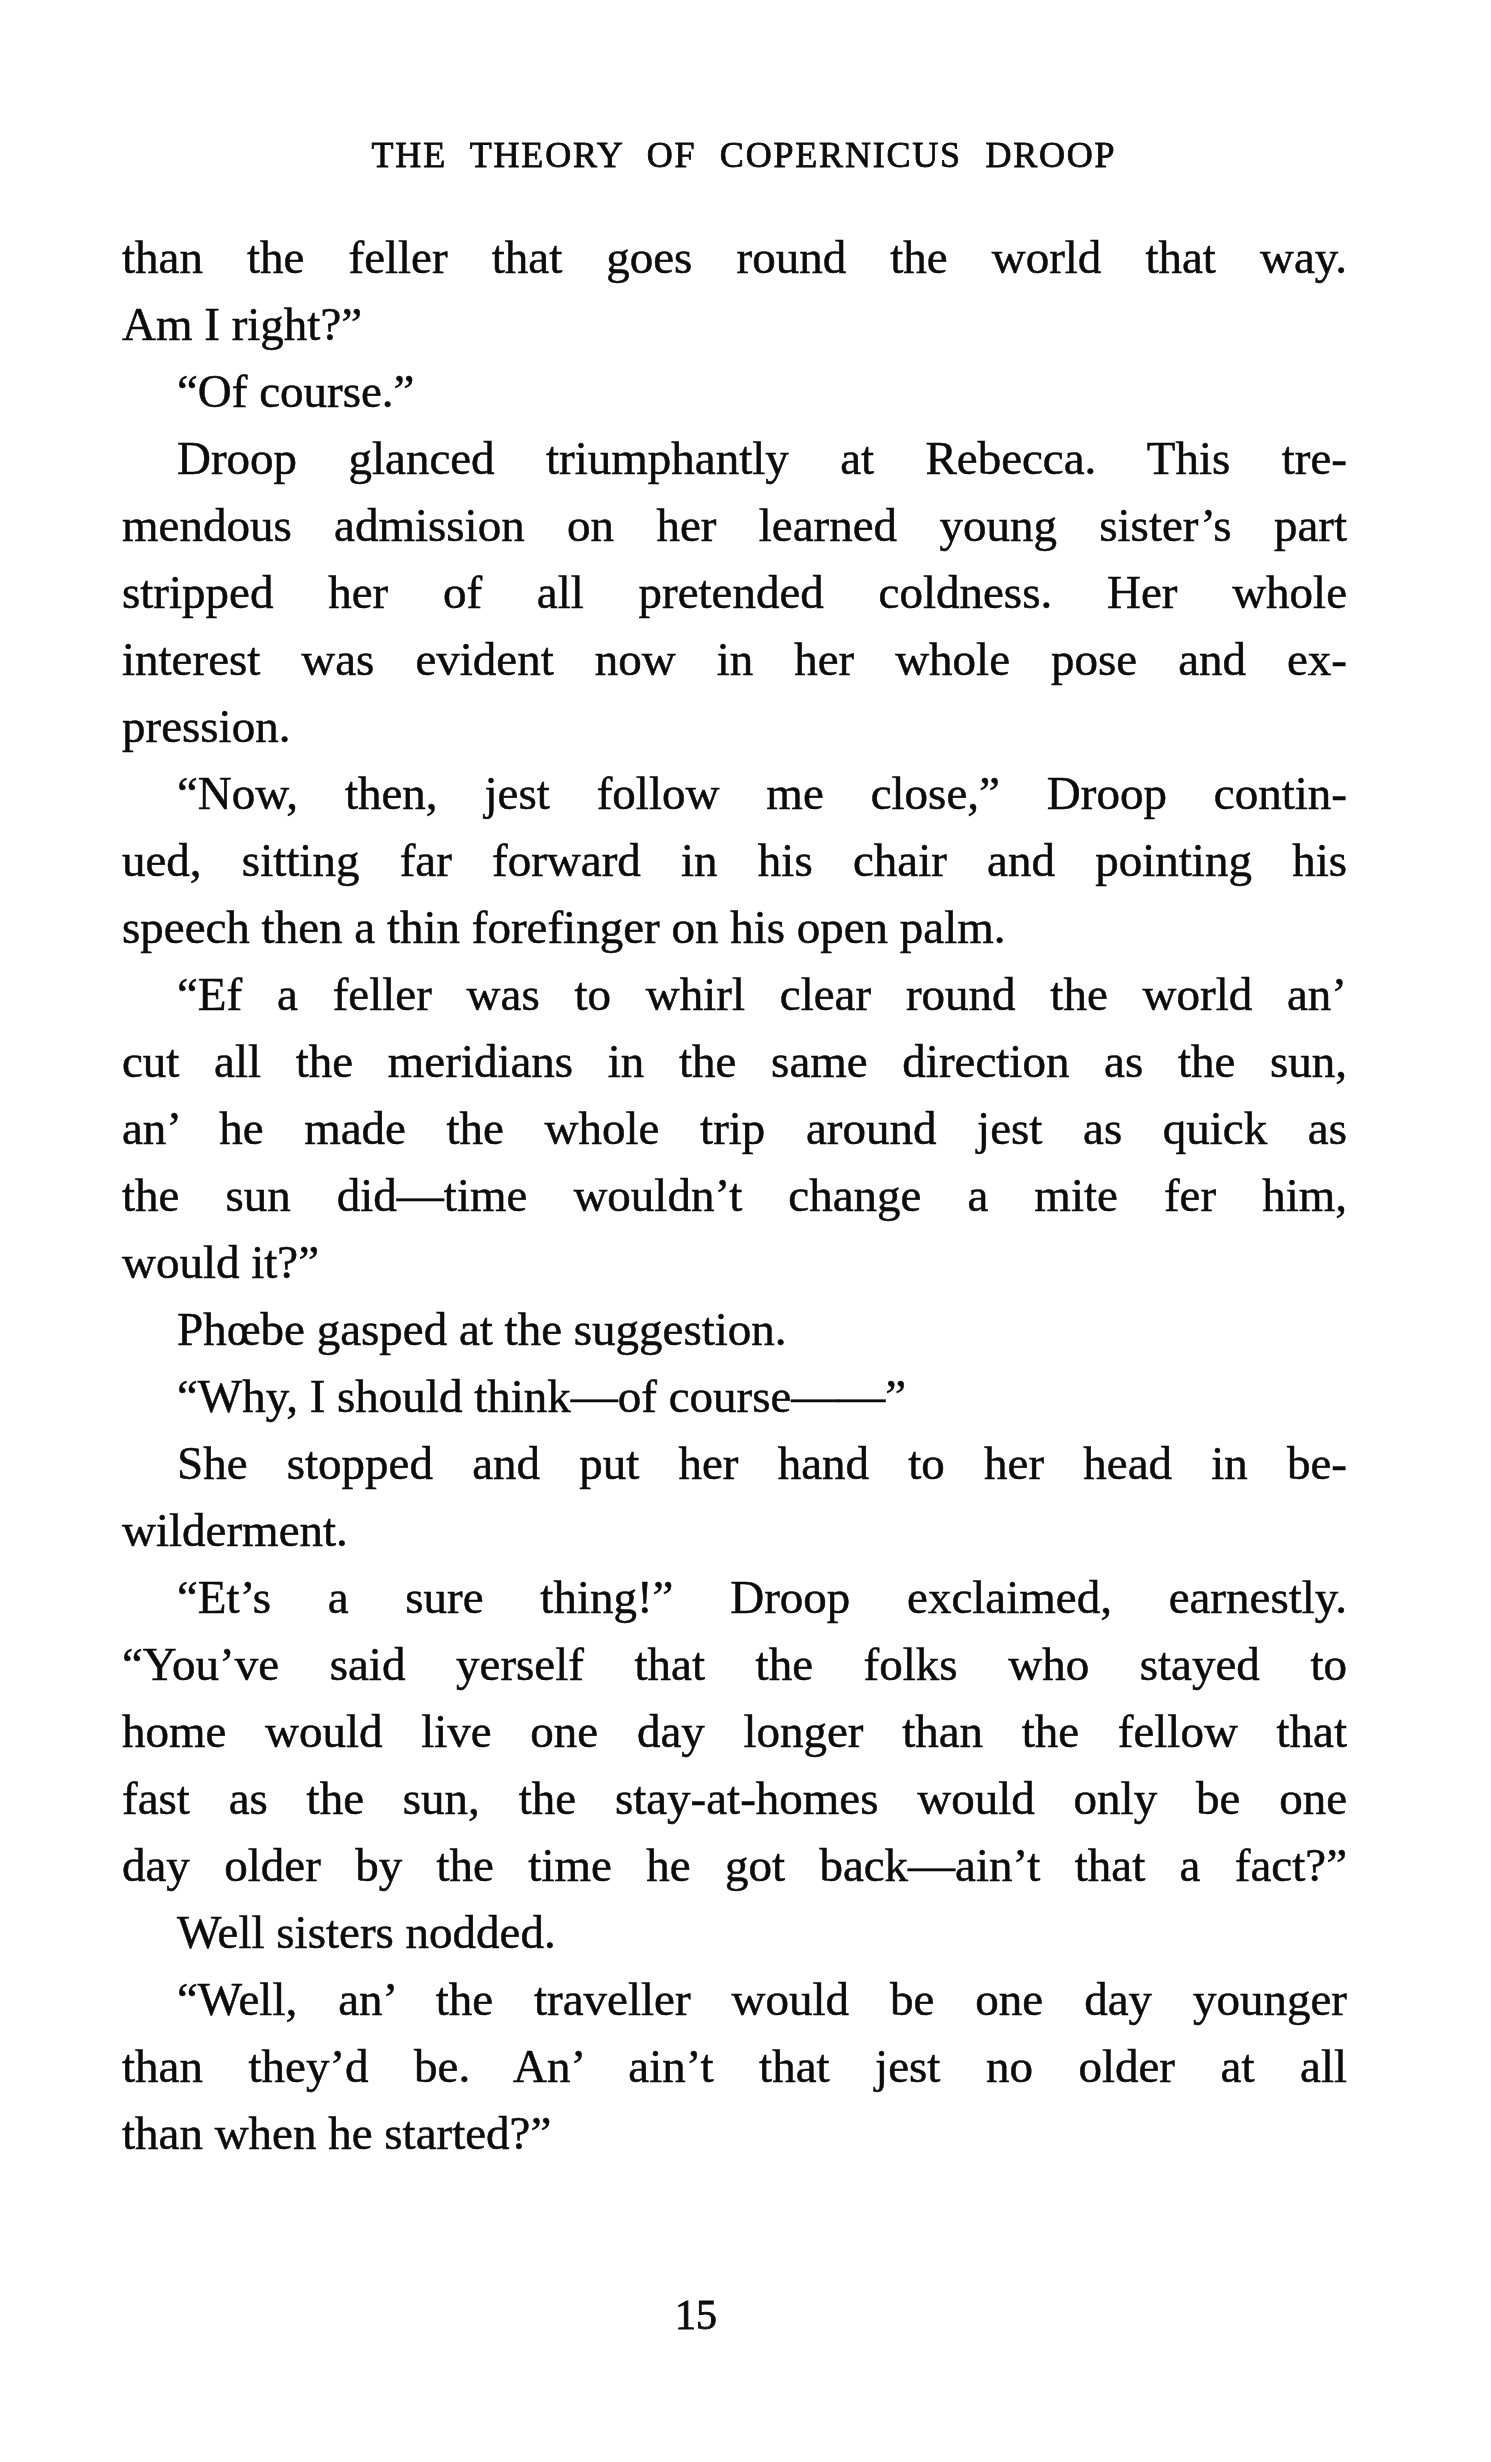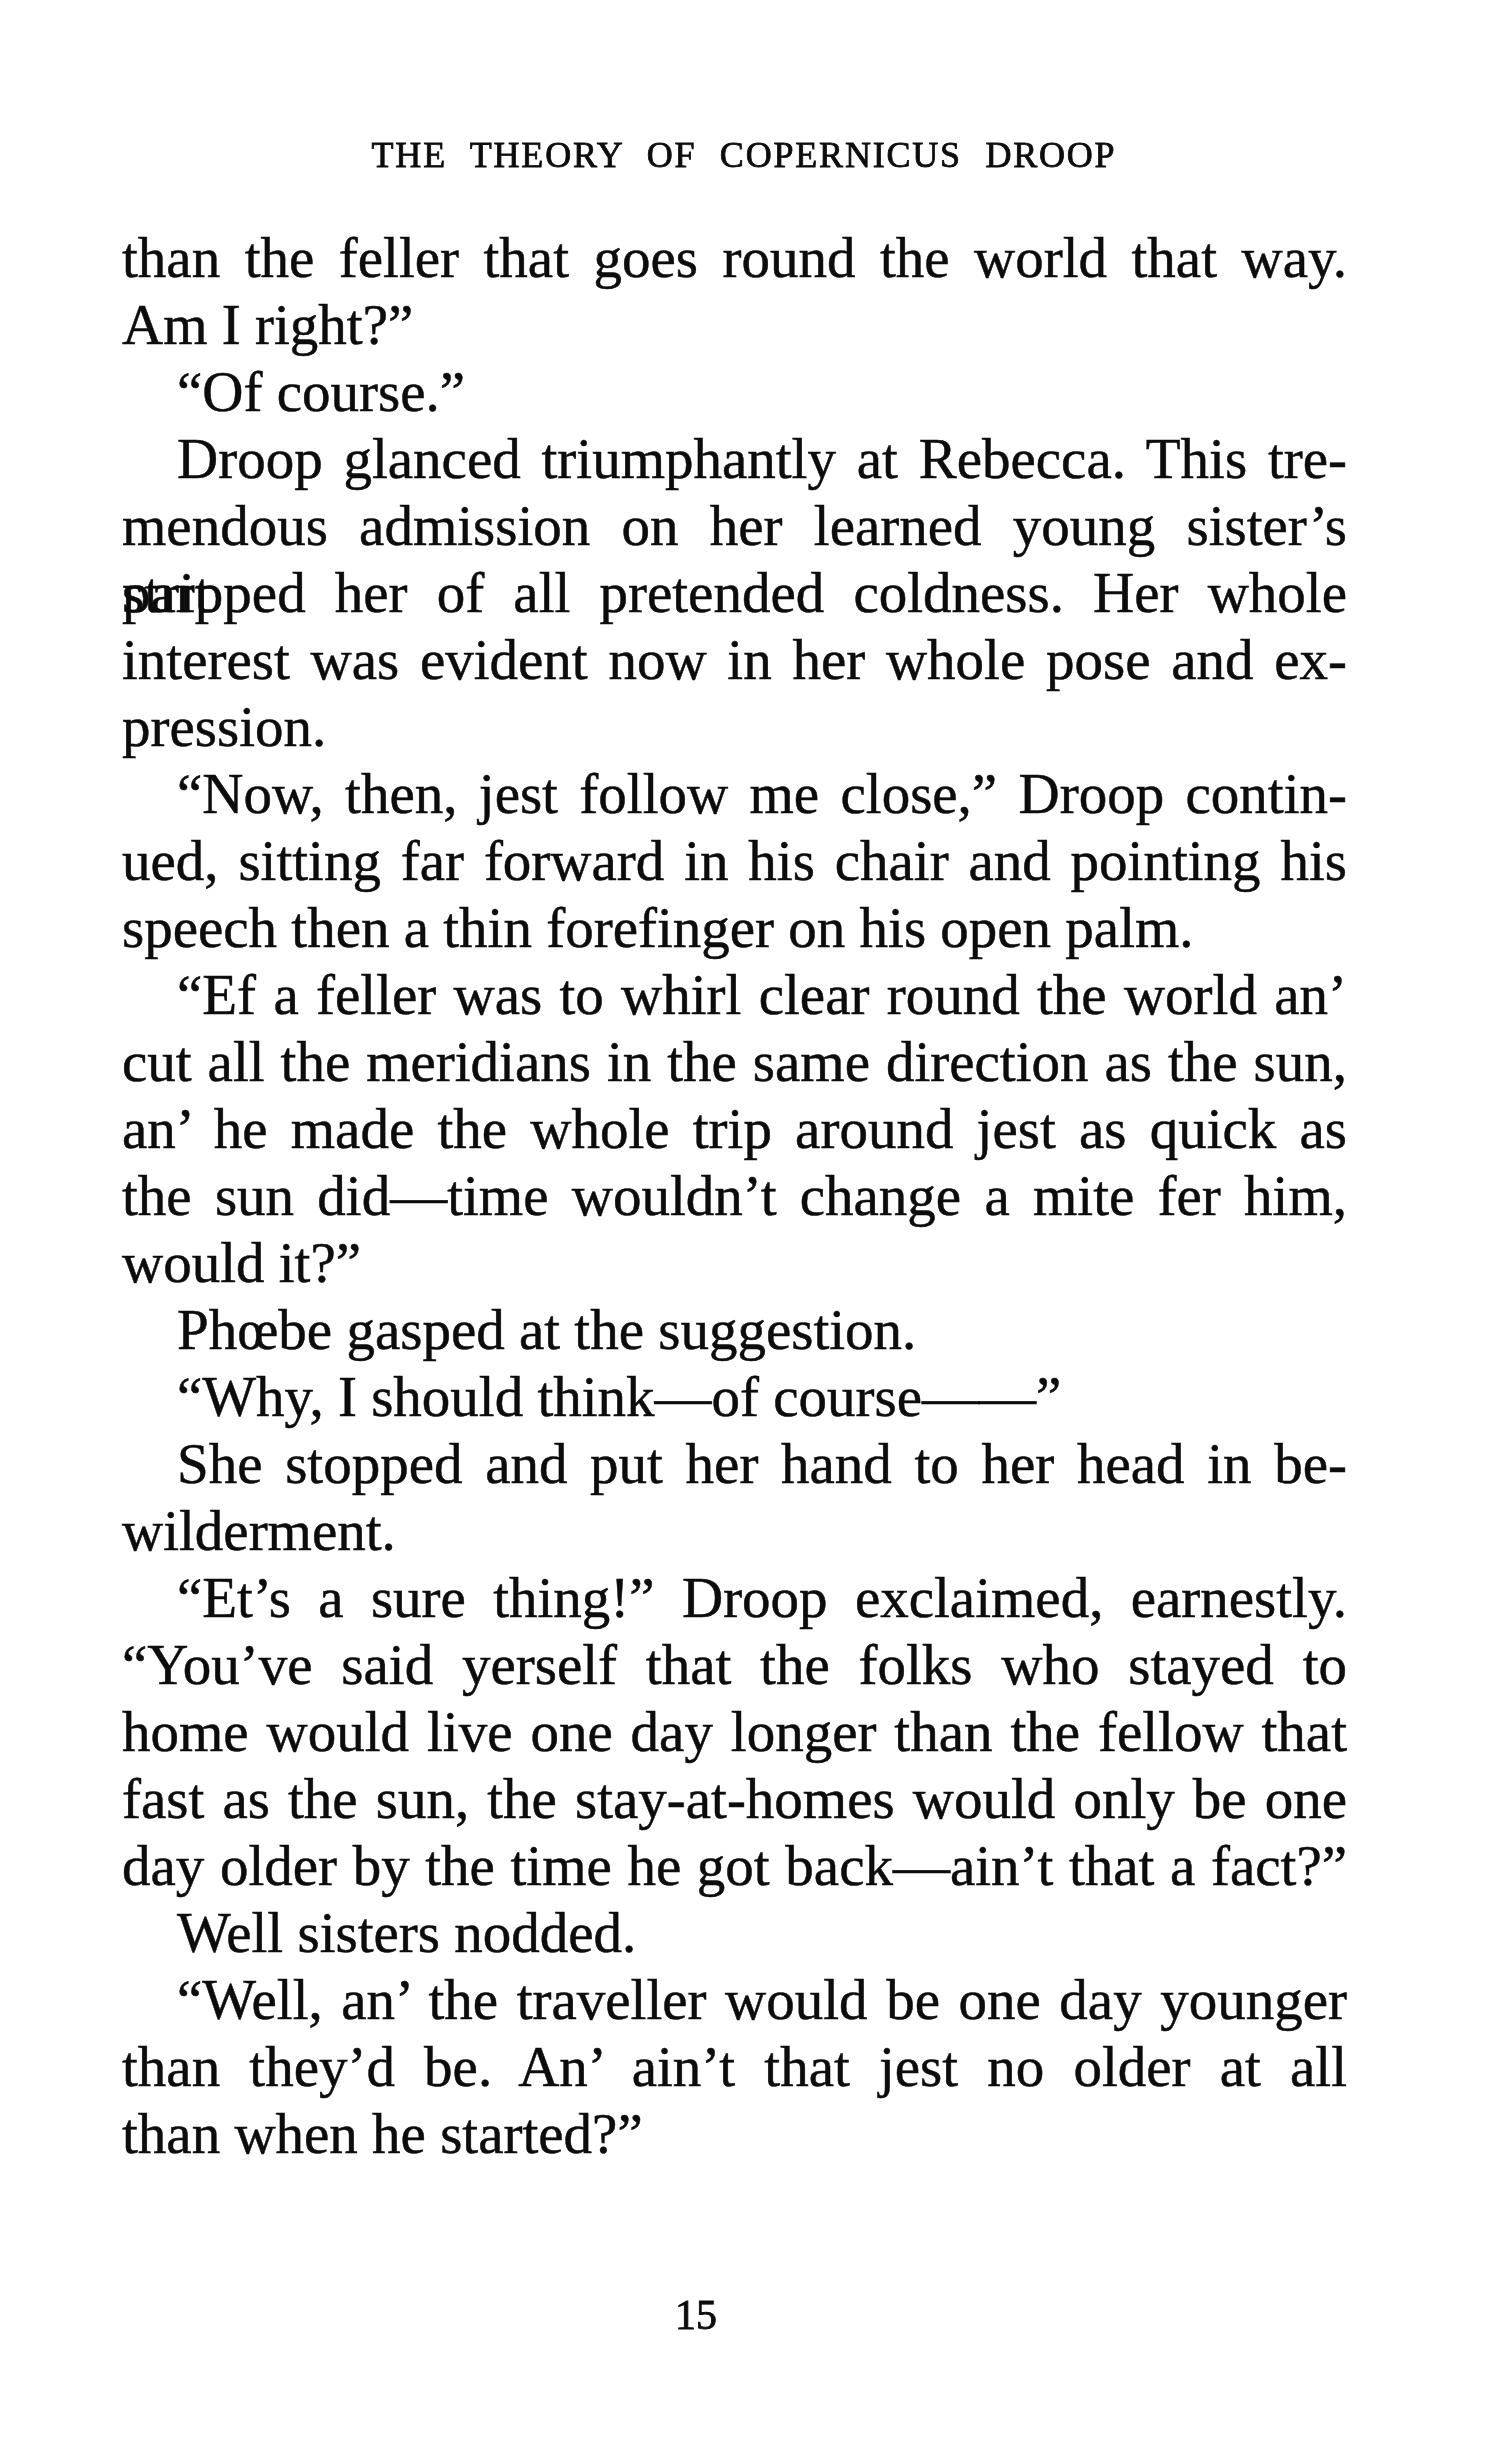--- a/index.html
+++ b/index.html
@@ -30,21 +30,21 @@
     margin-left: 12px;
     -webkit-text-stroke: 0.8px #0c0c0c;
   }
   .text-block {
     position: absolute;
     top: 224px;
     left: 122px;
     width: 1225px;
   }
   .line {
-    font-size: 57px;
+    font-size: 47px;
     line-height: 67px;
     height: 67px;
     text-align: left;
     -webkit-text-stroke: 0.5px #0c0c0c;
     white-space: normal;
     overflow: visible;
   }
   .line.just {
     text-align: justify;
     text-align-last: justify;

